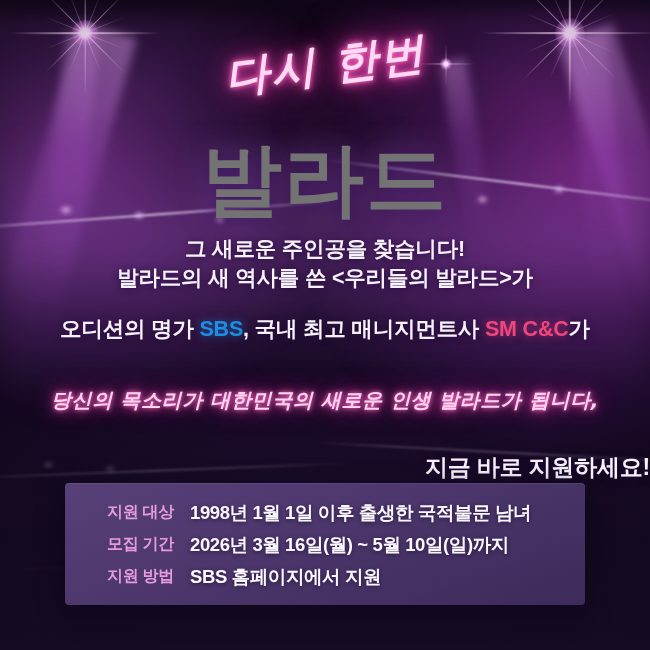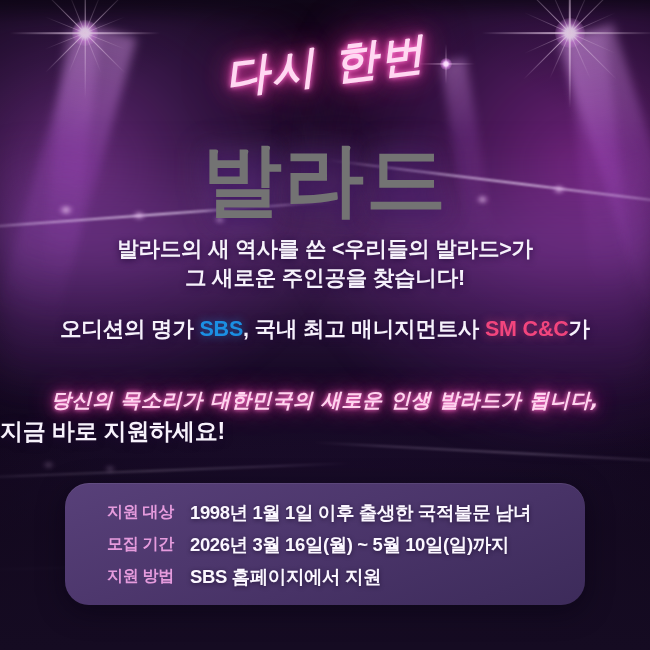--- a/index.html
+++ b/index.html
@@ -139,34 +139,34 @@
     font-weight:700;
     font-style:italic;
     letter-spacing:.6px;
     color:#ffd4ef;
     text-shadow:
       0 0 4px #ff77cc,
       0 0 11px #f646b0,
       0 0 24px rgba(240,52,162,.85);
   }
   .cta-line{
-    position:absolute;left:0;right:0;top:416px;
-    text-align:left;
+    position:absolute;left:0;right:0;top:452px;
+    text-align:right;
     font-size:23px;
     font-weight:700;
     color:#f7f2fb;
     letter-spacing:-.2px;
     text-shadow:0 1px 8px rgba(30,8,52,.95);
   }
 
   
   .info-card{
     position:absolute;left:65px;top:483px;
     width:520px;height:122px;
-    border-radius:24px;
+    border-radius:4px;
     background:linear-gradient(160deg, rgba(90,66,124,.97) 0%, rgba(76,54,108,.97) 52%, rgba(62,44,92,.97) 100%);
     box-shadow:0 6px 26px rgba(8,3,18,.55), inset 0 1px 0 rgba(255,255,255,.07);
     padding:14px 0 0 0;
     box-sizing:border-box;
   }
   .info-row{
     display:flex;align-items:center;
     height:31px;
     margin-bottom:1px;
   }
@@ -253,22 +253,22 @@
   <div class="bg-bottom-fade"></div>
 
   <div class="content">
 
     <div class="title-script">다시 한번</div>
 
 
     <div class="title-big">발라드</div>
 
     <div class="body-block">
+      <div class="body-line">그 새로운 주인공을 찾습니다!</div>
       <div class="body-line">발라드의 새 역사를 쓴 &lt;우리들의 발라드&gt;가</div>
-      <div class="body-line">그 새로운 주인공을 찾습니다!</div>
       <div class="body-gap"></div>
       <div class="body-line">
         <span>오디션의 명가 </span><span class="hl-blue">SBS</span><span>, 국내 최고 매니지먼트사 </span><span class="hl-pink">SM C&amp;C</span><span>가</span>
       </div>
     </div>
 
     <div class="script-line">당신의 목소리가 대한민국의 새로운 인생 발라드가 됩니다,</div>
 
     <div class="cta-line">지금 바로 지원하세요!</div>
 

